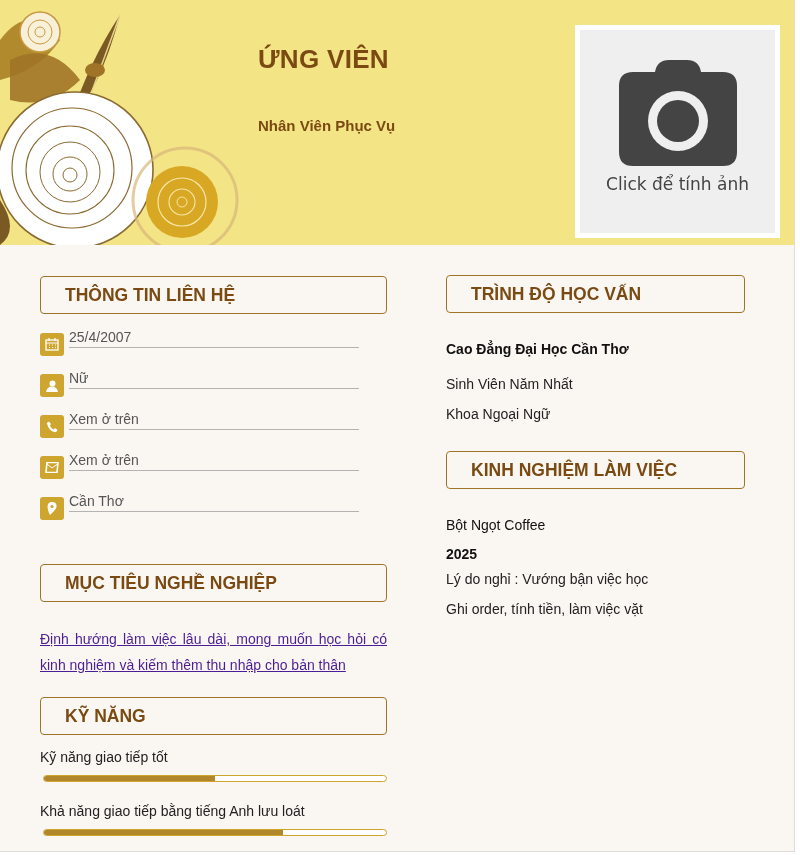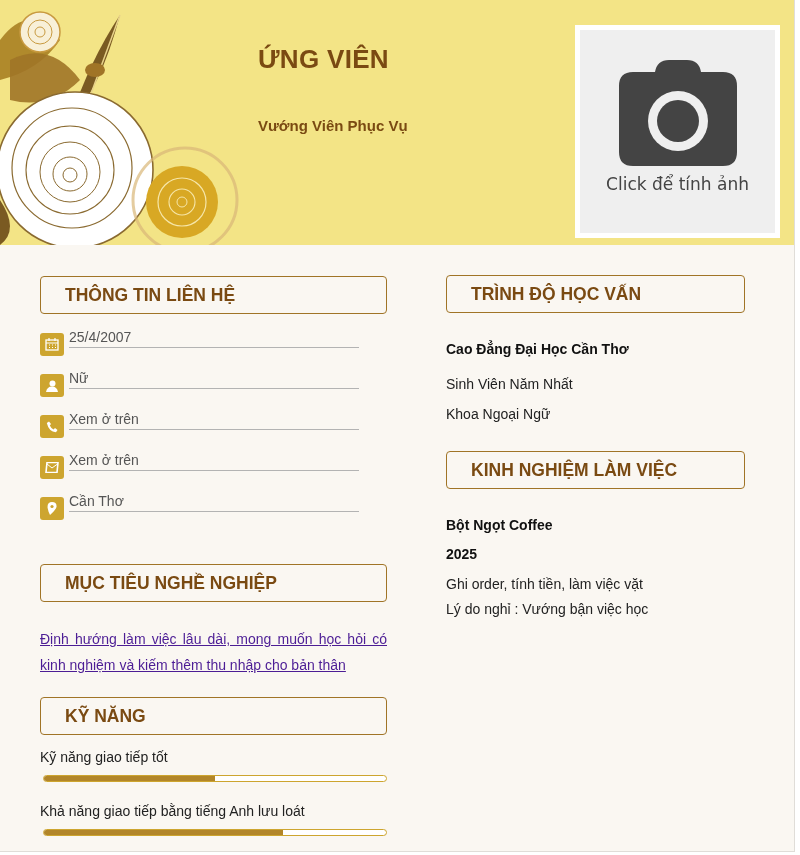--- a/index.html
+++ b/index.html
@@ -78,21 +78,21 @@
     .skill-label { font-size: 14px; color: #222222; margin-top: 14px; }
     .skill-bar {
       margin-top: 10px; margin-left: 3px; width: 344px; height: 7px;
       border: 1px solid #cda52f; border-radius: 4px; background: #ffffff;
       overflow: hidden;
     }
     .skill-fill { height: 100%; background: #b2862a; }
 
     .edu-school { margin-top: 28px; font-size: 14px; font-weight: bold; color: #111111; }
     .edu-line { font-size: 14px; color: #222222; }
-    .exp-company { margin-top: 28px; font-size: 14px; font-weight: bold; color: #111111; }
+    .exp-company { margin-top: 28px; font-size: 14px; font-weight: normal; color: #111111; }
     .exp-year { margin-top: 13px; font-size: 14px; font-weight: bold; color: #111111; }
     .exp-line { font-size: 14px; color: #222222; }
   </style>
 </head>
 <body>
 
 <div class="page">
 
   <div class="header">
     <svg class="floral" viewBox="0 0 240 245">
@@ -113,21 +113,21 @@
       <circle cx="70" cy="175" r="7" fill="none" stroke="#8a6a30" stroke-width="1"></circle>
       <circle cx="185" cy="200" r="52" fill="none" stroke="#d9b778" stroke-width="3" opacity="0.7"></circle>
       <circle cx="182" cy="202" r="36" fill="#d8a824"></circle>
       <circle cx="182" cy="202" r="24" fill="none" stroke="#f6e6a8" stroke-width="1.2"></circle>
       <circle cx="182" cy="202" r="13" fill="none" stroke="#f6e6a8" stroke-width="1.1"></circle>
       <circle cx="182" cy="202" r="5" fill="none" stroke="#f6e6a8" stroke-width="1"></circle>
       <path d="M0 200 Q20 230 0 245Z" fill="#7a5a22"></path>
     </svg>
 
     <div class="name">ỨNG VIÊN</div>
-    <div class="position">Vướng Viên Phục Vụ</div>
+    <div class="position">Nhân Viên Phục Vụ</div>
 
     <div class="photo">
       <div class="photo-inner">
         <svg width="118" height="106" viewBox="0 0 118 106">
           <path d="M36 12 Q38 0 50 0 L68 0 Q80 0 82 12 L104 12 Q118 12 118 26 L118 92 Q118 106 104 106 L14 106 Q0 106 0 92 L0 26 Q0 12 14 12 Z" fill="#444444"></path>
           <circle cx="59" cy="61" r="30" fill="#efefef"></circle>
           <circle cx="59" cy="61" r="21" fill="#444444"></circle>
         </svg>
         <div class="photo-label">Click để tính ảnh</div>
       </div>
@@ -202,17 +202,17 @@
 
   <div class="col-right">
     <div class="section-title">TRÌNH ĐỘ HỌC VẤN</div>
     <div class="edu-school">Cao Đẳng Đại Học Cần Thơ</div>
     <div class="edu-line" style="margin-top:19px;">Sinh Viên Năm Nhất</div>
     <div class="edu-line" style="margin-top:14px;">Khoa Ngoại Ngữ</div>
 
     <div class="section-title" style="margin-top:29px;">KINH NGHIỆM LÀM VIỆC</div>
     <div class="exp-company">Bột Ngọt Coffee</div>
     <div class="exp-year">2025</div>
+    <div class="exp-line" style="margin-top:9px;">Lý do nghỉ : Vướng bận việc học</div>
     <div class="exp-line" style="margin-top:14px;">Ghi order, tính tiền, làm việc vặt</div>
-    <div class="exp-line" style="margin-top:9px;">Lý do nghỉ : Vướng bận việc học</div>
   </div>
 
 </div>
 
 </body></html>

